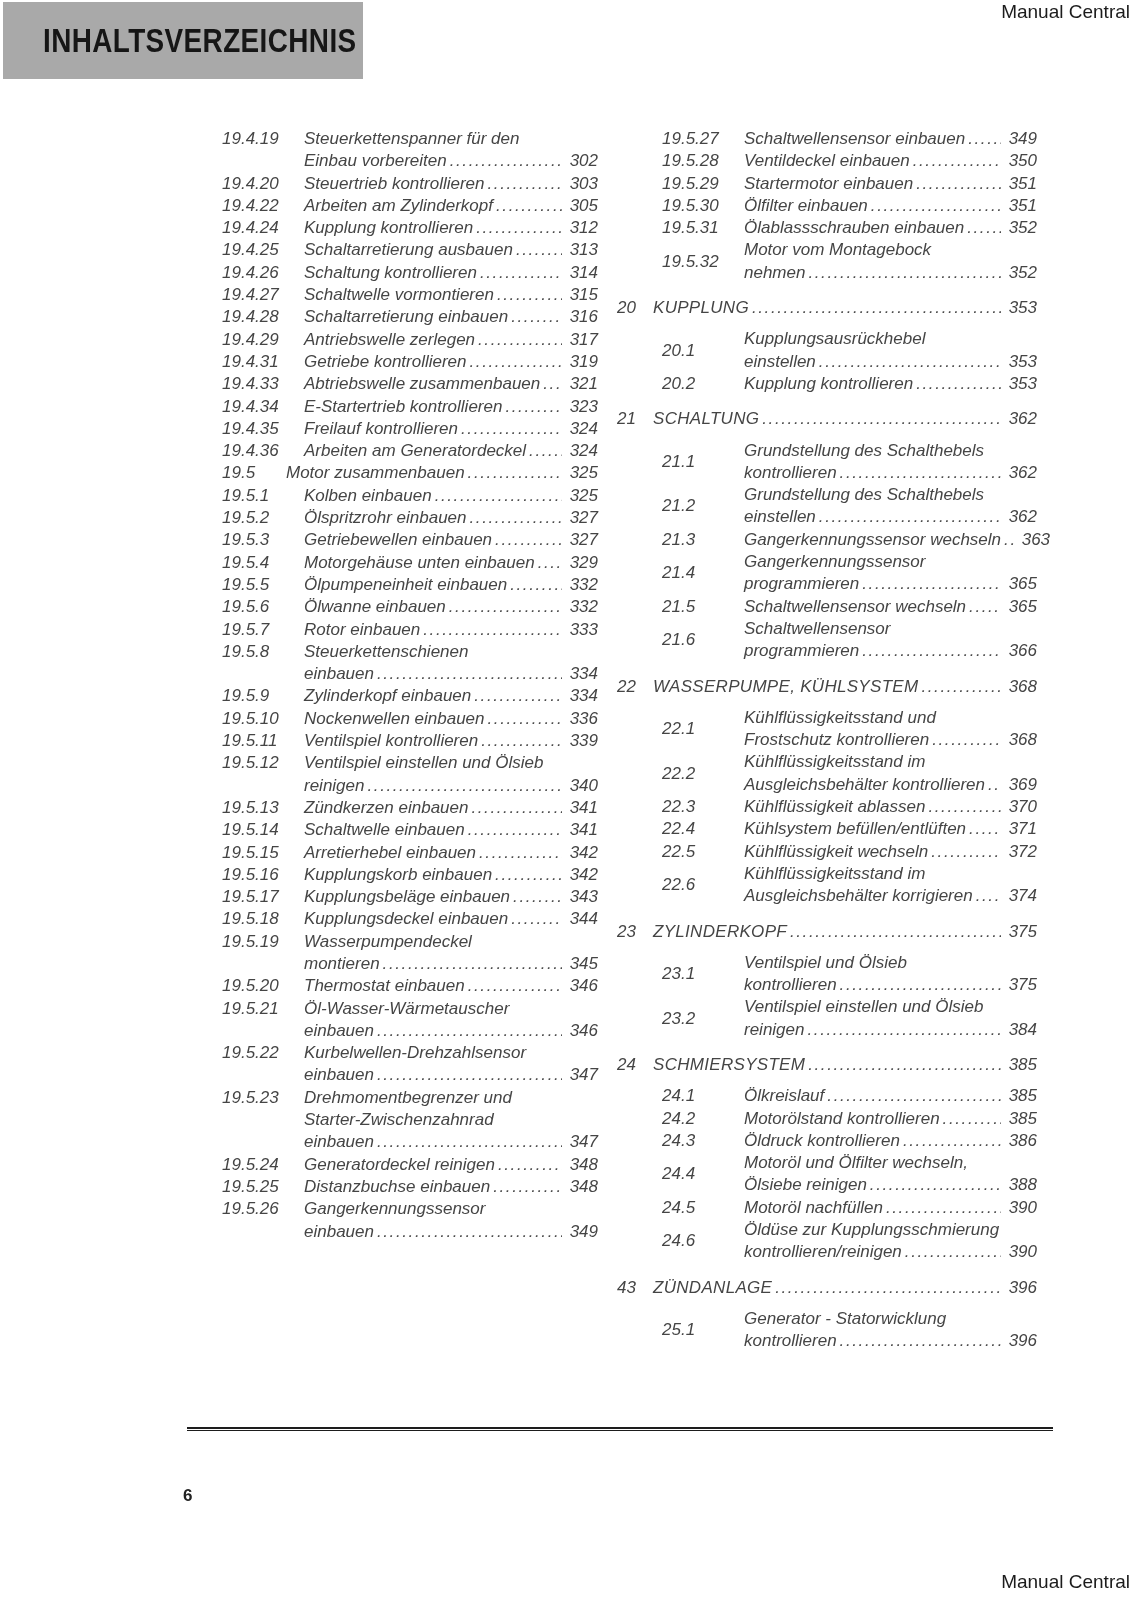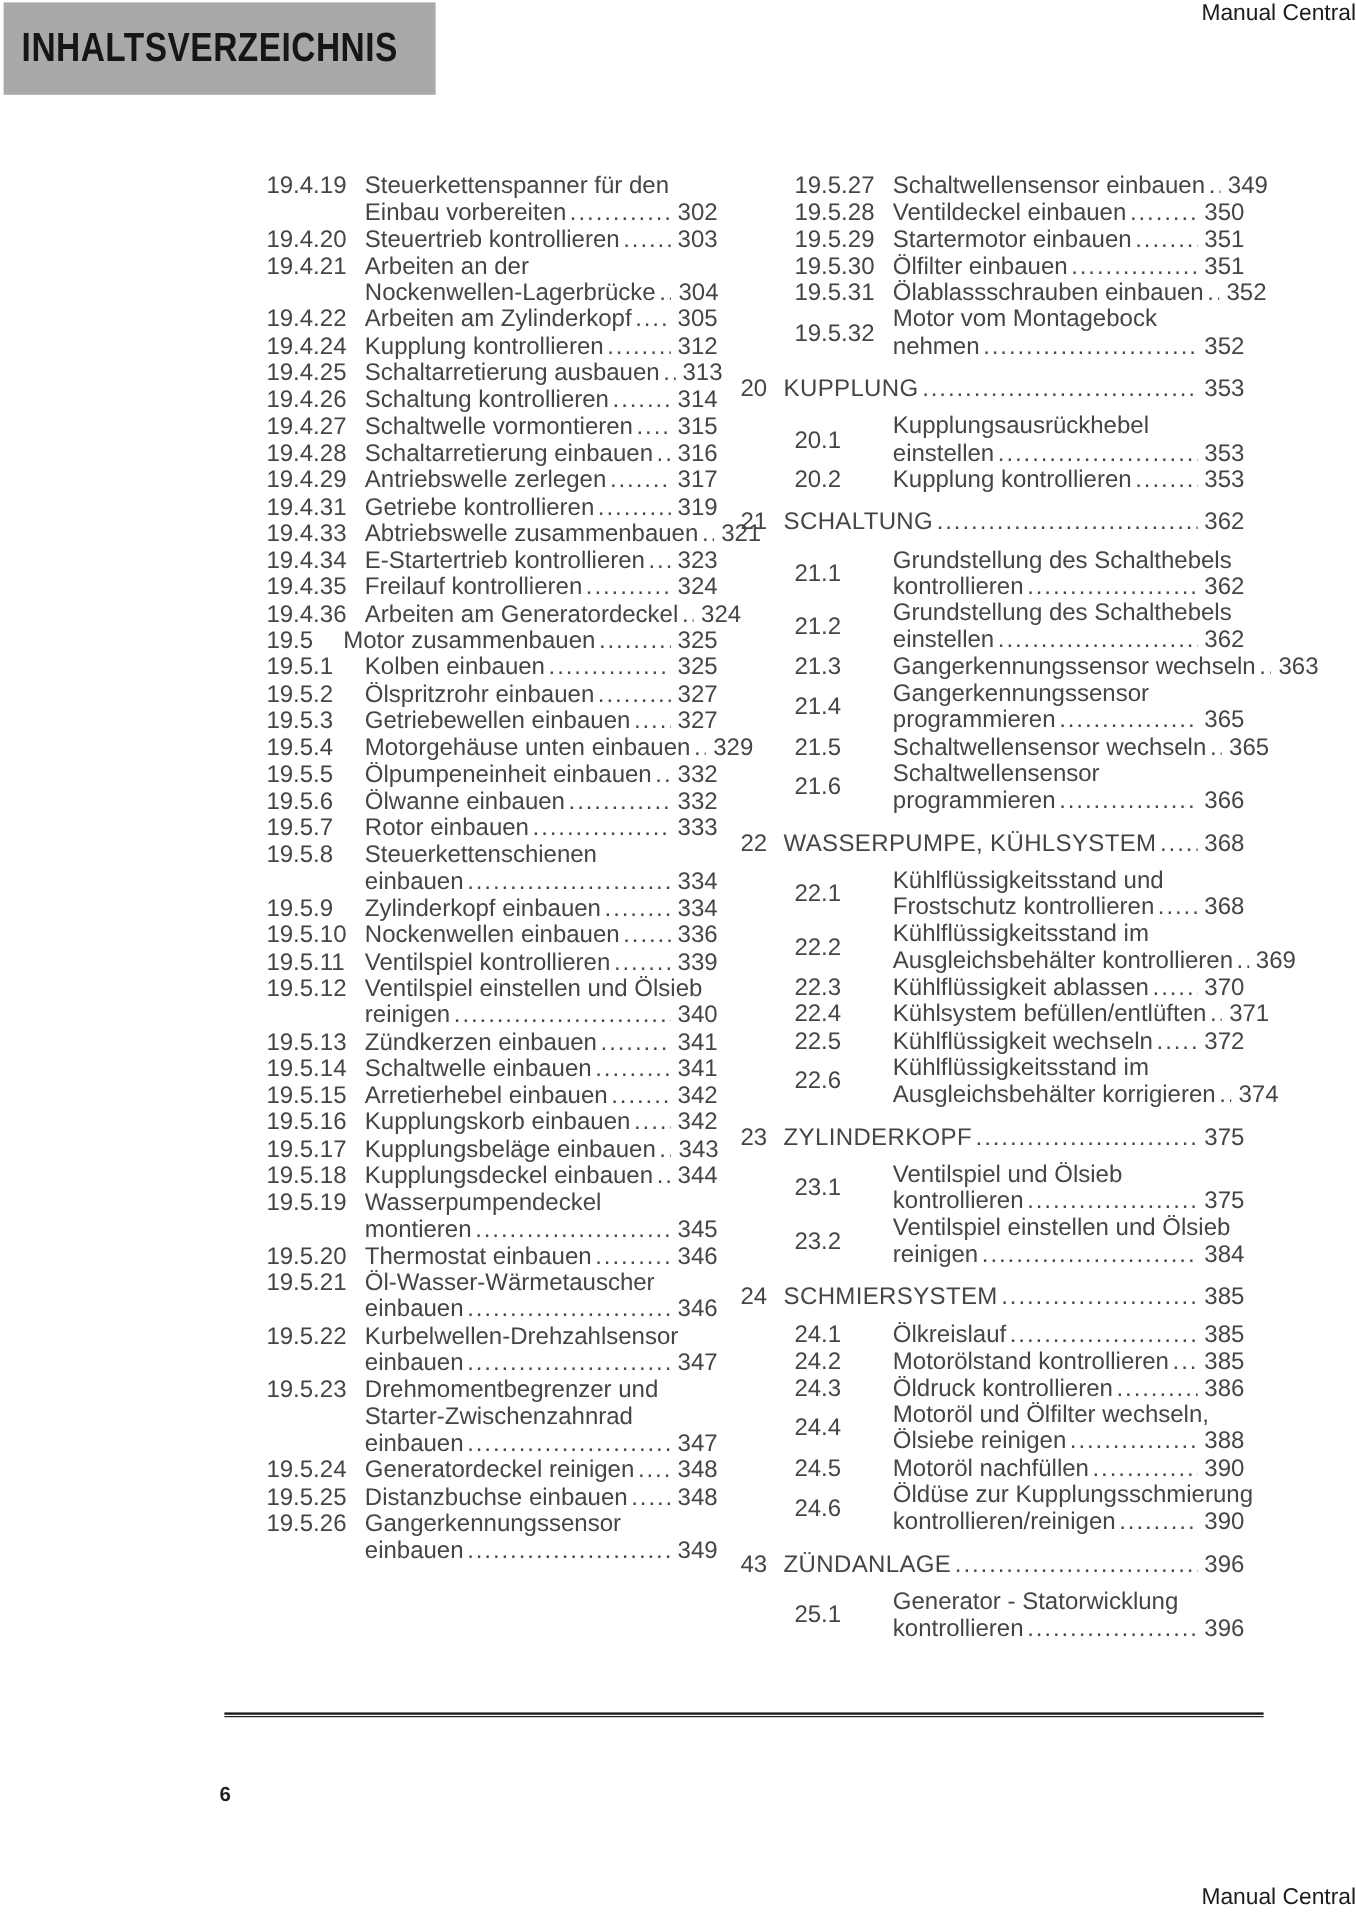--- a/index.html
+++ b/index.html
@@ -4,34 +4,34 @@
 <style>
   html,body { margin:0; padding:0; background:#ffffff; }
   .page {
     position:relative; width:1130px; height:1600px; background:#ffffff;
     font-family:"Liberation Sans", sans-serif; color:#454545; overflow:hidden;
   }
   
   .title-box {
     position:absolute; left:3px; top:2px; width:360px; height:77px;
     background:#a9a9a9; display:flex; align-items:center;
-    padding-left:15px; box-sizing:border-box;
+    padding-left:40px; box-sizing:border-box;
   }
   .title-box .title-text {
     font-size:34px; font-weight:700; color:#161616; white-space:nowrap;
     transform:scaleX(0.82); transform-origin:0 50%; letter-spacing:0.5px;
   }
   .watermark {
     position:absolute; left:0; width:100%; text-align:right;
     font-size:19px; color:#1c1c1c;
   }
   .watermark.top { top:1px; }
   .watermark.bottom { top:1571px; }
   
-  .col { position:absolute; top:144px; font-size:20px; line-height:22.3px; }
+  .col { position:absolute; top:128px; font-size:17px; line-height:22.3px;font-style:italic; }
   .col-left  { left:222px; width:376px; }
   .col-right { left:617px; width:420px; }
   .entry { display:flex; align-items:flex-start; }
   .entry .num { flex:none; width:82px; }
   .col-left .lvl2 .num { width:64px; }
   .lvl1 .num { width:36px; }
   .col-right .lvl2, .col-right .lvl3 { margin-left:45px;align-items:center; }
   .col-right .lvl2 .num, .col-right .lvl3 .num { width:82px; }
   .lvl1 { margin:13px 0 9px 0; }
   .lvl1 .txt { letter-spacing:0.3px; }
@@ -81,31 +81,20 @@
         <span class="num">19.4.20</span>
         <div class="body">
           <span class="lastline">
             <span class="txt">Steuertrieb kontrollieren</span>
             <span class="dots"></span>
             <span class="pg">303</span>
           </span>
         </div>
       </div>
       <div class="entry lvl3">
-        <span class="num">19.4.21</span>
-        <div class="body">
-          <span class="line">Arbeiten an der</span>
-          <span class="lastline">
-            <span class="txt">Nockenwellen-Lagerbrücke</span>
-            <span class="dots"></span>
-            <span class="pg">304</span>
-          </span>
-        </div>
-      </div>
-      <div class="entry lvl3">
         <span class="num">19.4.22</span>
         <div class="body">
           <span class="lastline">
             <span class="txt">Arbeiten am Zylinderkopf</span>
             <span class="dots"></span>
             <span class="pg">305</span>
           </span>
         </div>
       </div>
       <div class="entry lvl3">

